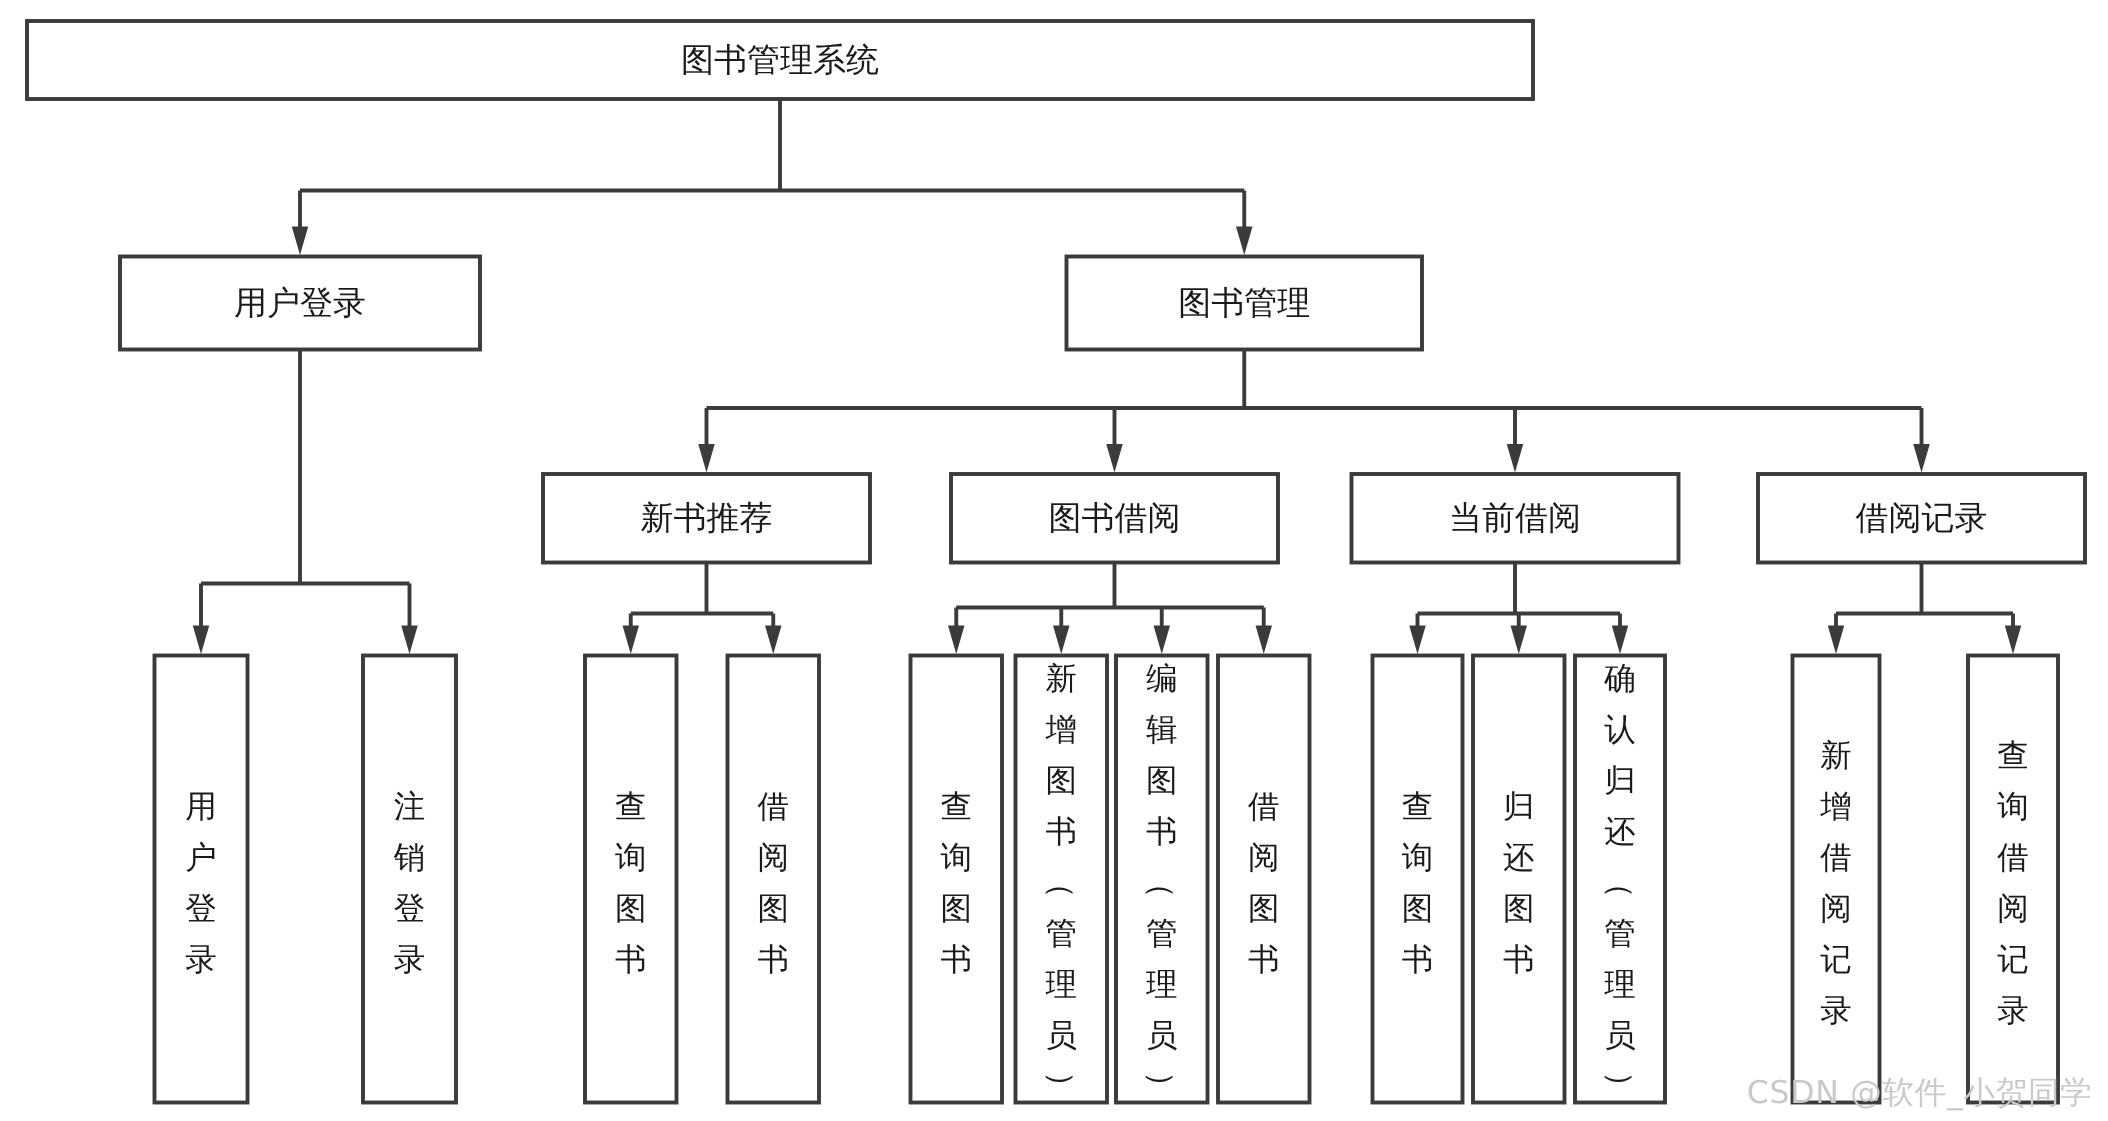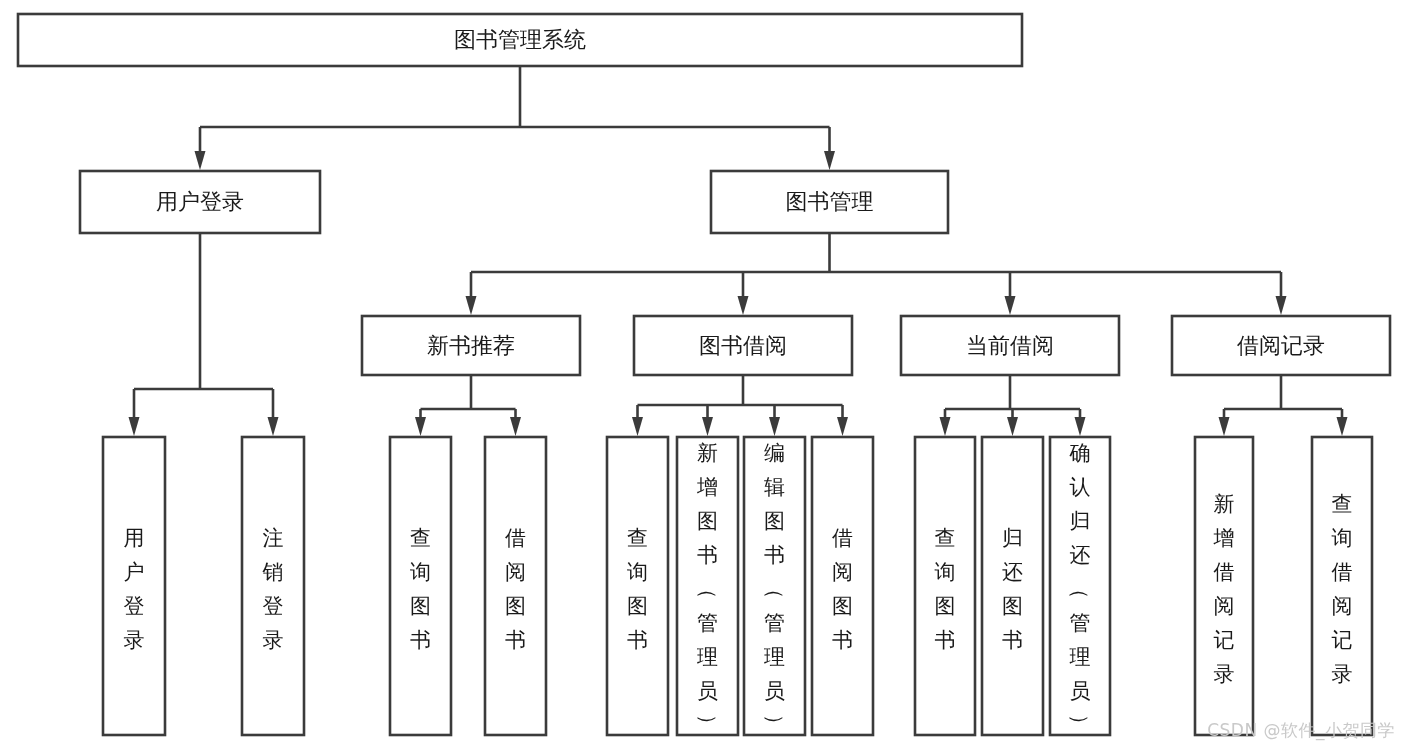--- a/index.html
+++ b/index.html
@@ -45,21 +45,21 @@
     fill: none;
   }
   .arrowhead {
     fill: #3b3b3b;
   }
   .watermark {
     position: absolute;
     right: 10px;
     bottom: 5px;
     color: #c9c9c9;
-    font-size: 17px;
+    font-size: 21px;
     font-family: "DejaVu Sans", "Liberation Sans", sans-serif;
     white-space: nowrap;
     letter-spacing: 0.5px;
     pointer-events: none;
   }
 </style>
 </head>
 <body>
 
 <svg id="diagram" viewBox="0 0 1405 747" xmlns="http://www.w3.org/2000/svg">

